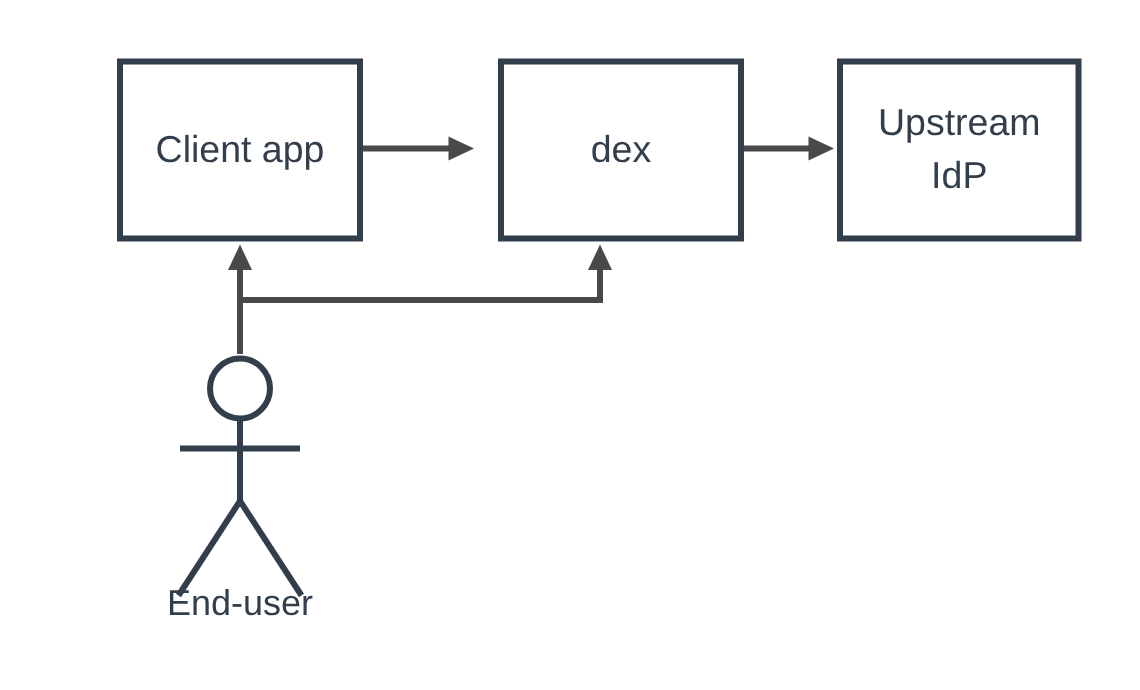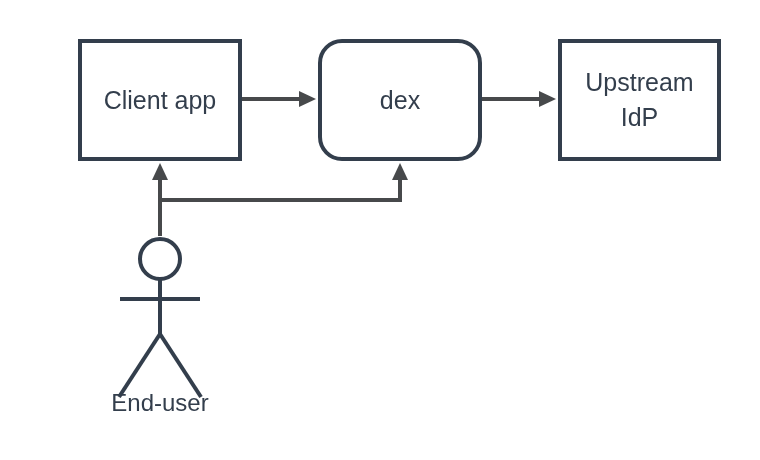--- a/index.html
+++ b/index.html
@@ -31,21 +31,21 @@
     flex-direction: column;
     align-items: center;
     justify-content: center;
     text-align: center;
     font-size: 25px;
     line-height: 1.4;
     color: #333e4c;
   }
   .node .line { display: block; }
   #node-client-app { left: 78px;  top: 39px; }
-  #node-dex        { left: 318px; top: 39px; border-radius: 24px; }
+  #node-dex        { left: 332px; top: 39px; }
   #node-upstream-idp { left: 558px; top: 39px; width: 163px; }
   .actor-label {
     position: absolute;
     left: 90px;
     top: 389px;
     width: 140px;
     text-align: center;
     font-size: 24px;
     color: #333e4c;
   }

